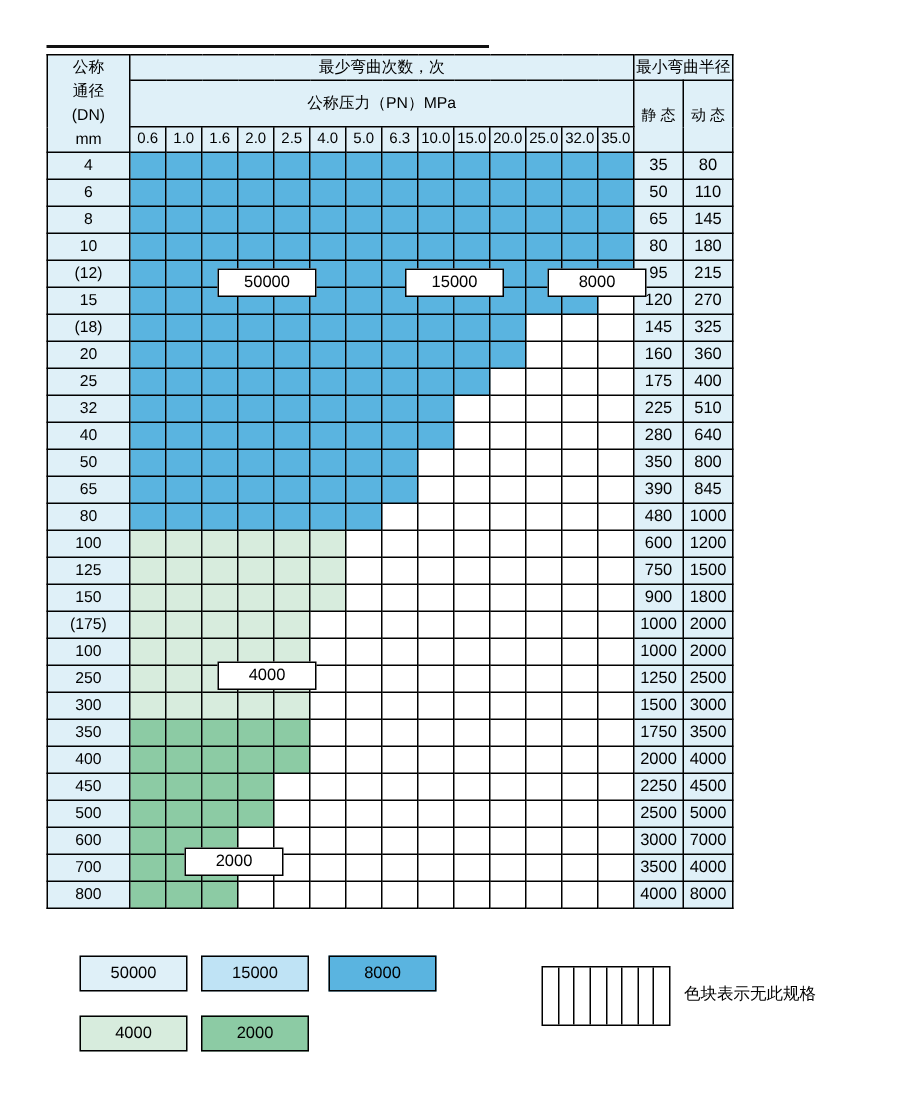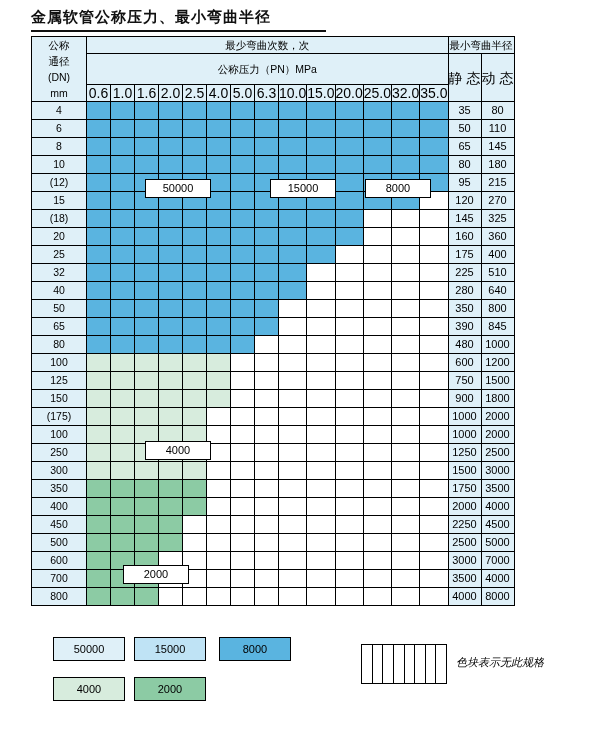--- a/index.html
+++ b/index.html
@@ -33,21 +33,21 @@
     border:1px solid #000;
     padding:0;
     text-align:center;
     vertical-align:middle;
     font-weight:normal;
     height:16px;
     line-height:16px;
     background:#fff;
   }
   .hdr{background:#dff0f8 !important;font-size:10.5px;margin-top:32px;}
-  .hdr-sm{background:#dff0f8 !important;font-size:14px;}
+  .hdr-sm{background:#dff0f8 !important;font-size:10px;}
   .dn-col{width:54px;background:#dff0f8 !important;font-size:10.5px;}
   .p-col{width:23px;}
   .r-col{width:32px;background:#dff0f8 !important;}
   .rowlabel{background:#dff0f8 !important;font-size:10.5px;height:17px;line-height:17px;}
   .rcell{font-size:11px;height:17px;line-height:17px;}
   .body-row td{height:17px;line-height:17px;}
 
   
   .f-blue{background:#5ab4e0 !important;}
   .f-lgreen{background:#d7ecdd !important;}
@@ -70,38 +70,36 @@
   .legend{position:absolute;left:31px;top:635px;width:538px;height:80px;}
   .lg-box{
     position:absolute;
     border:1px solid #000;
     height:22px;line-height:22px;
     text-align:center;font-size:11px;
   }
   .lg-text{
     position:absolute;font-size:11px;line-height:22px;
     font-family:"DejaVu Sans","Liberation Sans",sans-serif;
-    font-style:italic;
   }
   .hatch-box{
     position:absolute;
     border:1px solid #000;
     width:84px;height:38px;
     background:#fff;
     display:flex;
   }
   .hatch-box i{flex:1;border-right:1px solid #000;}
   .hatch-box i:last-child{border-right:none;}
 </style>
 </head>
 <body>
 
 <div class="page">
 
-  <div class="title">金属软管公称压力、最小弯曲半径</div>
   <div class="title-rule"></div>
 
   <table class="tbl">
     <thead>
       <tr>
         <td class="dn-col hdr" rowspan="3">
           <div>公称</div>
           <div>通径</div>
           <div>(DN)</div>
           <div>mm</div>

